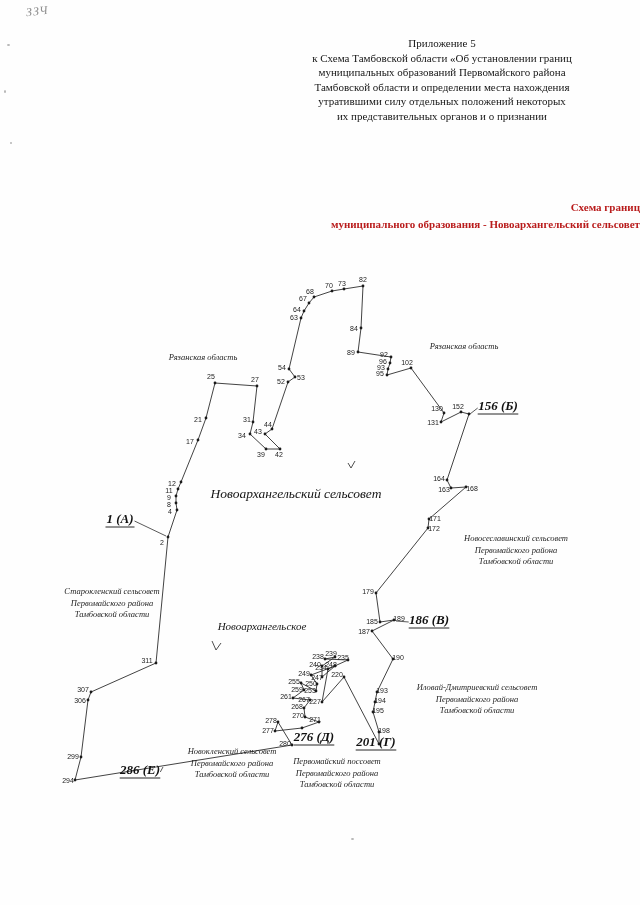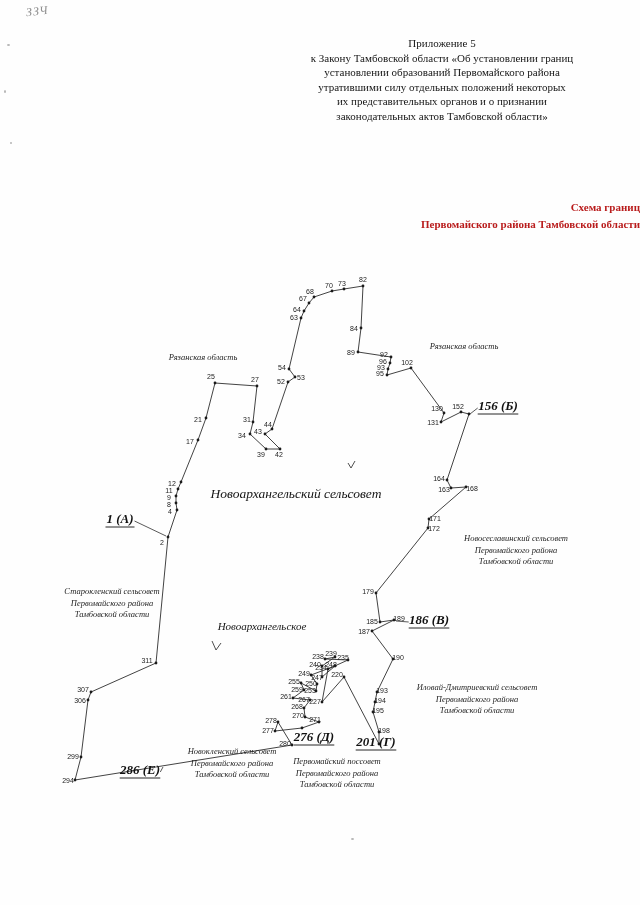--- a/index.html
+++ b/index.html
@@ -31,30 +31,30 @@
 
 <div class="page">
   <div class="scribble">ЗЗЧ</div>
   <div class="speck s1"></div>
   <div class="speck s2"></div>
   <div class="speck s3"></div>
   <div class="speck s4"></div>
 
   <div class="header">
     <div>Приложение 5</div>
-    <div>к Закону Тамбовской области «Об установлении границ</div>
-    <div>установлении образований Первомайского района</div>
+    <div>к Схема Тамбовской области «Об установлении границ</div>
+    <div>муниципальных образований Первомайского района</div>
+    <div>Тамбовской области и определении места нахождения</div>
     <div>утратившими силу отдельных положений некоторых</div>
     <div>их представительных органов и о признании</div>
-    <div>законодательных актов Тамбовской области»</div>
   </div>
 
   <div class="title">
     <div>Схема границ</div>
-    <div>Первомайского района Тамбовской области</div>
+    <div>муниципального образования - Новоархангельский сельсовет</div>
   </div>
 
   <svg id="map" viewBox="0 0 640 905">
       <polygon points="168,537 177,510 176,503 176,496 178,489 181,482 198,440 206,418 215,383 257,386 253,422 250,434 266,449 280,449 265,434 272,429 288,382 295,377 289,369 301,318 304,311 309,303 314,297 332,291 344,289 363,286 361,328 358,352 391,357 390,363 388,369 387,375 411,368 444,413 441,422 461,412 469,414 447,480 451,488 466,487 429,519 428,528 376,593 380,622 394,620 372,631 393,659 377,692 375,702 373,712 379,732 379,744 344,677 322,702 328,669 348,660 325,659 335,657 322,666 322,677 335,666 311,675 317,684 316,691 301,683 304,690 293,698 310,700 304,708 305,717 319,722 302,728 275,731 278,722 292,745 75,780 81,757 88,700 91,692 156,663" fill="none" stroke="#2e2e2e" stroke-width="0.9" stroke-linejoin="round"></polygon>
       <circle cx="168" cy="537" r="1.4" fill="#1a1a1a"></circle>
       <text x="162" y="543" font-size="7" fill="#222222" text-anchor="middle" dominant-baseline="middle" style="font-family:&quot;Liberation Sans&quot;, sans-serif">2</text>
       <circle cx="177" cy="510" r="1.4" fill="#1a1a1a"></circle>
       <text x="170" y="512" font-size="7" fill="#222222" text-anchor="middle" dominant-baseline="middle" style="font-family:&quot;Liberation Sans&quot;, sans-serif">4</text>
       <circle cx="176" cy="503" r="1.4" fill="#1a1a1a"></circle>
       <text x="169" y="505" font-size="7" fill="#222222" text-anchor="middle" dominant-baseline="middle" style="font-family:&quot;Liberation Sans&quot;, sans-serif">8</text>

